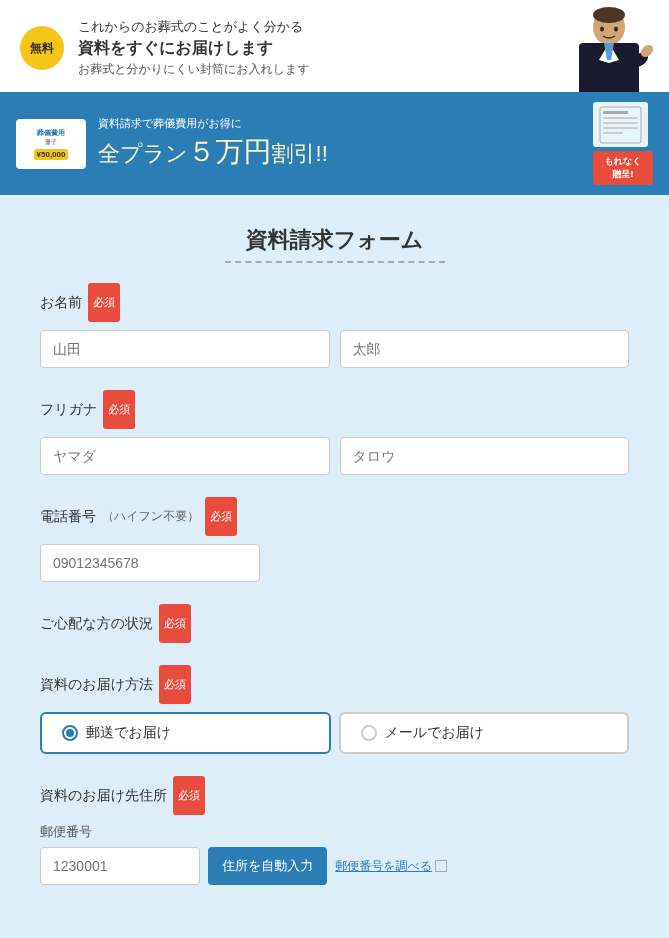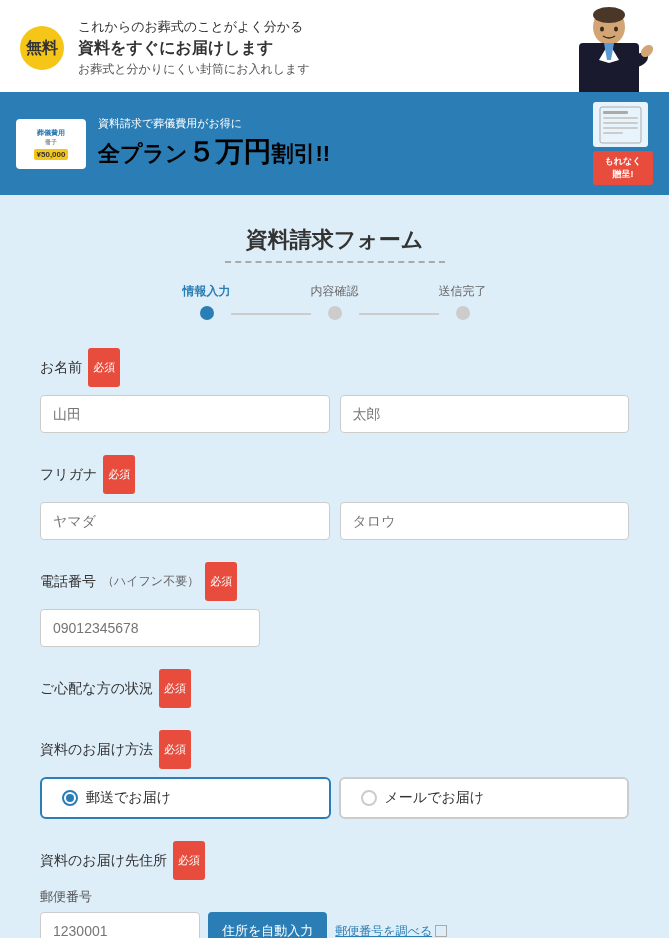--- a/index.html
+++ b/index.html
@@ -16,21 +16,21 @@
       background: #fff;
       padding: 18px 20px 14px 20px;
       display: flex;
       align-items: center;
       position: relative;
     }
     .header-badge {
       background: #f5c518;
       color: #333;
       font-weight: bold;
-      font-size: 16px;
+      font-size: 12px;
       border-radius: 50%;
       width: 44px;
       height: 44px;
       display: flex;
       align-items: center;
       justify-content: center;
       margin-right: 14px;
       flex-shrink: 0;
     }
     .header-text {
@@ -91,22 +91,22 @@
     .banner-text {
       flex: 1;
       color: #fff;
     }
     .banner-text .small {
       font-size: 11px;
       margin-bottom: 2px;
     }
     .banner-text .big {
       font-size: 22px;
-      font-weight: bold;
-      color: #000000;
+      font-weight: normal;
+      color: #fef9c3;
     }
     .banner-text .big span {
       font-size: 28px;
     }
     .banner-right {
       width: 60px;
       flex-shrink: 0;
       text-align: center;
     }
     .banner-right .brochure {
@@ -407,36 +407,20 @@
     </div>
     <div class="tag">もれなく<br>贈呈!</div>
   </div>
 </div>
 
 <div class="form-area">
 
   <div class="form-title">資料請求フォーム</div>
   <hr class="form-divider">
 
-  <div class="steps">
-    <div class="step">
-      <div class="step-label active">情報入力</div>
-      <div class="step-dot active"></div>
-    </div>
-    <div class="step-line"></div>
-    <div class="step">
-      <div class="step-label">内容確認</div>
-      <div class="step-dot"></div>
-    </div>
-    <div class="step-line"></div>
-    <div class="step">
-      <div class="step-label">送信完了</div>
-      <div class="step-dot"></div>
-    </div>
-  </div>
 
   <div class="field-group">
     <div class="field-label">
       <span>お名前</span>
       <span class="required-badge">必須</span>
     </div>
     <div class="input-row">
       <input class="input-field" type="text" placeholder="山田" style="">
       <input class="input-field" type="text" placeholder="太郎" style="">
     </div>

